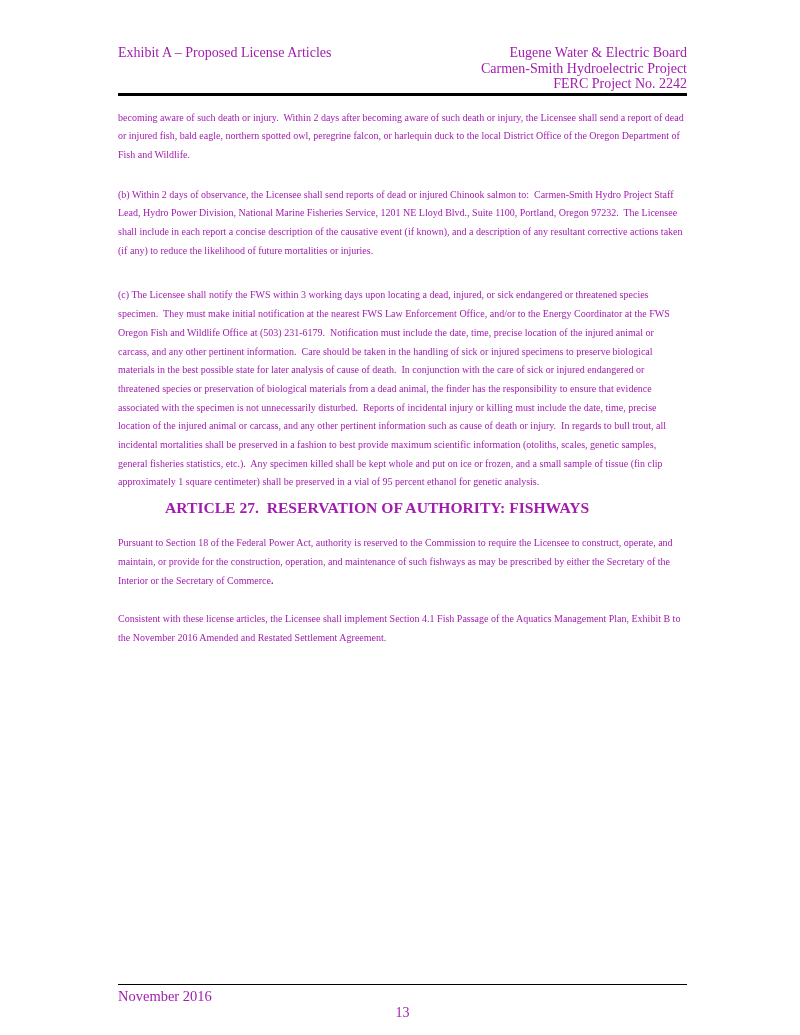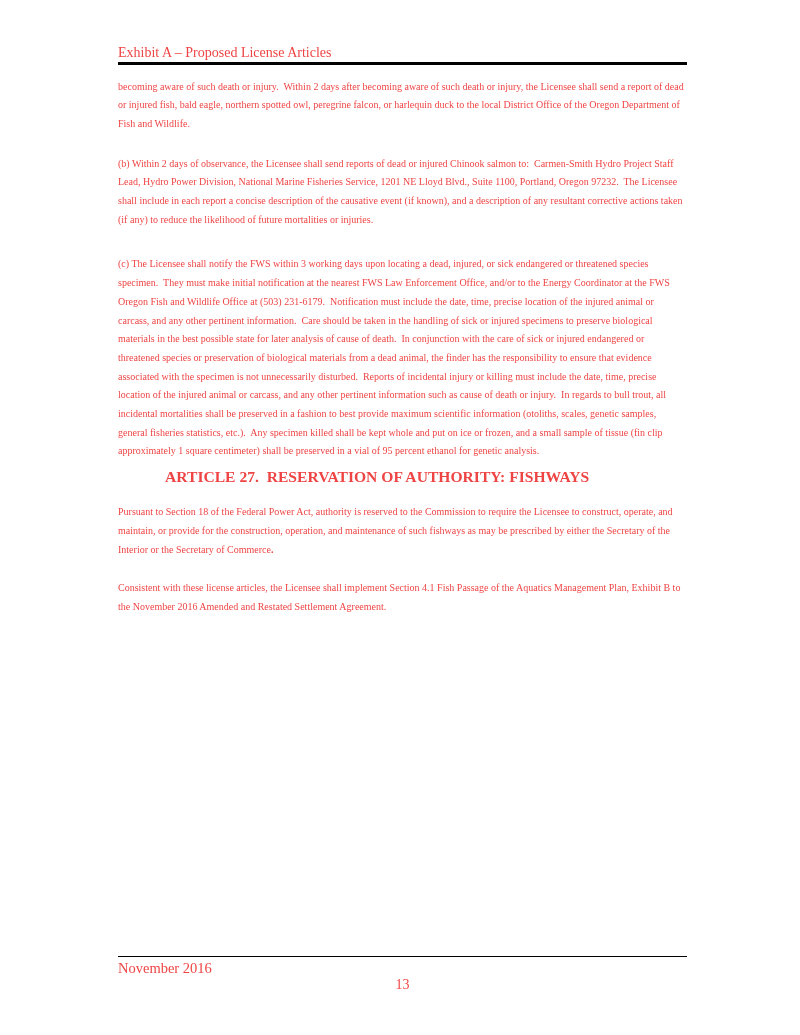--- a/index.html
+++ b/index.html
@@ -2,21 +2,21 @@
 <html><head>
 <meta charset="utf-8">
 <style>
   * { margin: 0; padding: 0; box-sizing: border-box; }
   html, body { background: #ffffff; }
   .page {
     position: relative;
     width: 800px;
     height: 1035px;
     background: #ffffff;
-    color: #ef4444;
+    color: #a21caf;
     font-family: "Liberation Serif", serif;
     overflow: hidden;
   }
   .content {
     position: absolute;
     left: 118px;
     top: 0;
     width: 569px;
     padding-top: 45px;
   }
@@ -51,21 +51,21 @@
     line-height: 19px;
     font-weight: bold;
     white-space: pre-wrap;
   }
   .h-27 { margin-top: 6px; font-family: Liberation Serif, serif; }
   .h-28 { margin-top: 12px; }
   .bold-period { font-weight: bold; }
   .footer {
     position: absolute;
     left: 118px;
-    top: 956px;
+    top: 984px;
     width: 569px;
   }
   .footer-rule { border-top: 1px solid #000000; width: 100%; }
   .footer-date {
     margin-top: 3px;
     font-size: 14.5px;
     line-height: 16px;
   }
   .page-number {
     margin-top: 1px;
@@ -75,20 +75,25 @@
   }
 </style>
 </head>
 <body>
 
 <div class="page">
   <div class="content">
 
     <div class="header">
       <div class="header-left">Exhibit A – Proposed License Articles</div>
+      <div class="header-right">
+        <div>Eugene Water &amp; Electric Board</div>
+        <div>Carmen-Smith Hydroelectric Project</div>
+        <div>FERC Project No. 2242</div>
+      </div>
     </div>
     <div class="header-rule"></div>
 
     <div class="para p-intro">becoming aware of such death or injury.  Within 2 days after becoming aware of such death or injury, the Licensee shall send a report of dead or injured fish, bald eagle, northern spotted owl, peregrine falcon, or harlequin duck to the local District Office of the Oregon Department of Fish and Wildlife.</div>
 
     <div class="para p-b">(b) Within 2 days of observance, the Licensee shall send reports of dead or injured Chinook salmon to:  Carmen-Smith Hydro Project Staff Lead, Hydro Power Division, National Marine Fisheries Service, 1201 NE Lloyd Blvd., Suite 1100, Portland, Oregon 97232.  The Licensee shall include in each report a concise description of the causative event (if known), and a description of any resultant corrective actions taken (if any) to reduce the likelihood of future mortalities or injuries.</div>
 
     <div class="para p-c">(c) The Licensee shall notify the FWS within 3 working days upon locating a dead, injured, or sick endangered or threatened species specimen.  They must make initial notification at the nearest FWS Law Enforcement Office, and/or to the Energy Coordinator at the FWS Oregon Fish and Wildlife Office at (503) 231-6179.  Notification must include the date, time, precise location of the injured animal or carcass, and any other pertinent information.  Care should be taken in the handling of sick or injured specimens to preserve biological materials in the best possible state for later analysis of cause of death.  In conjunction with the care of sick or injured endangered or threatened species or preservation of biological materials from a dead animal, the finder has the responsibility to ensure that evidence associated with the specimen is not unnecessarily disturbed.  Reports of incidental injury or killing must include the date, time, precise location of the injured animal or carcass, and any other pertinent information such as cause of death or injury.  In regards to bull trout, all incidental mortalities shall be preserved in a fashion to best provide maximum scientific information (otoliths, scales, genetic samples, general fisheries statistics, etc.).  Any specimen killed shall be kept whole and put on ice or frozen, and a small sample of tissue (fin clip approximately 1 square centimeter) shall be preserved in a vial of 95 percent ethanol for genetic analysis.</div>
 
     <div class="article-heading h-27">ARTICLE 27.  RESERVATION OF AUTHORITY: FISHWAYS</div>

